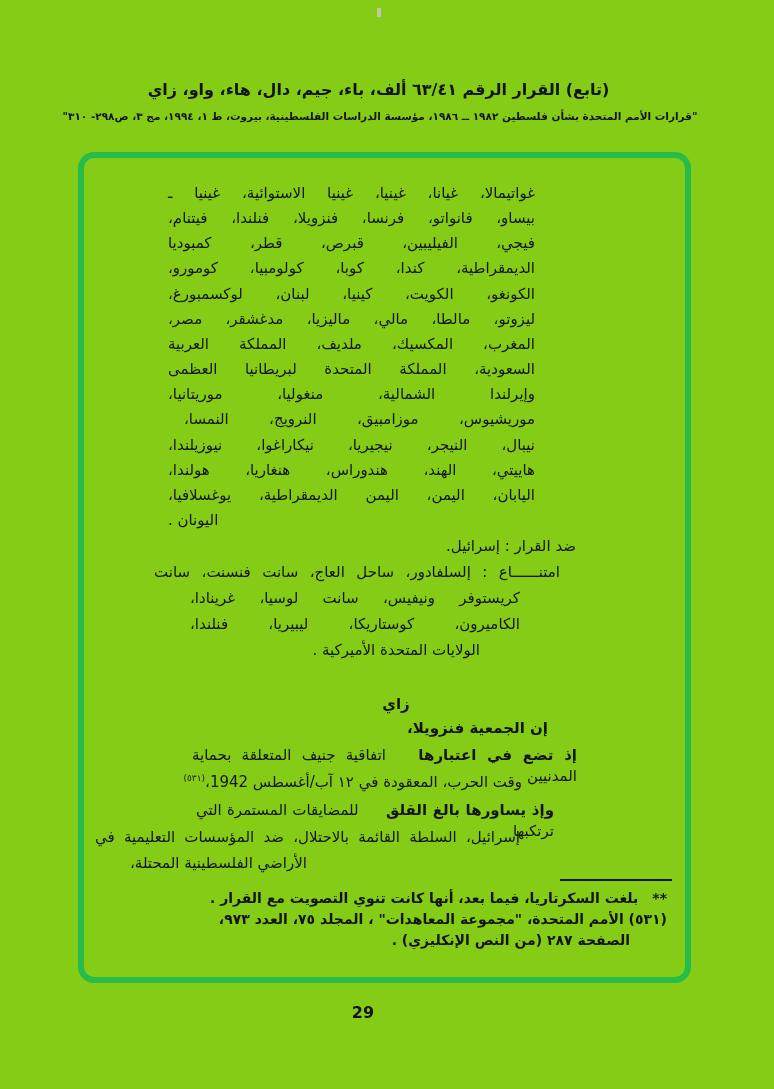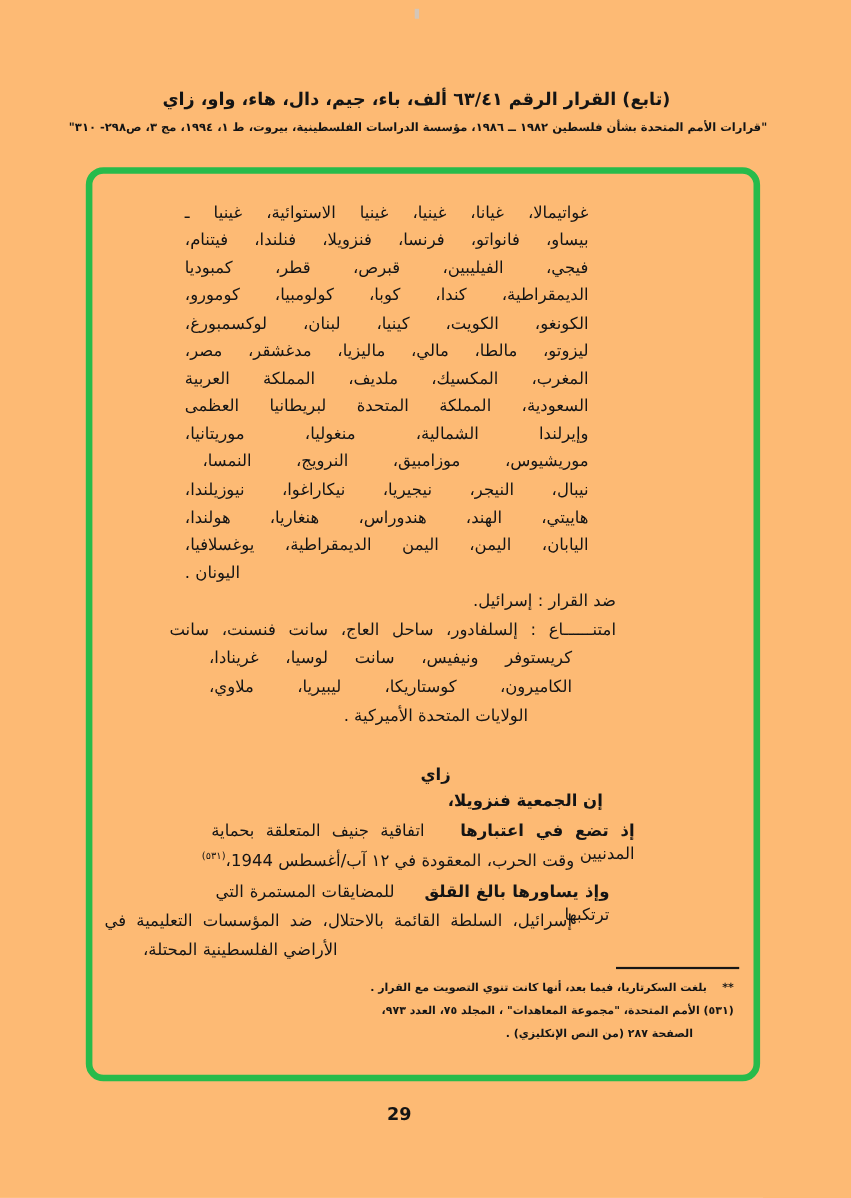--- a/index.html
+++ b/index.html
@@ -1,33 +1,33 @@
 <!DOCTYPE html>
 <html lang="ar"><head>
 <meta charset="utf-8">
 <style>
   html,body{margin:0;padding:0;background:#ffffff;}
   .page{
-    position:relative;width:774px;height:1089px;background:#fdba74;overflow:hidden;
+    position:relative;width:774px;height:1089px;background:#84cc16;overflow:hidden;
     font-family:"DejaVu Sans",sans-serif;color:#141414;
   }
   .abs{position:absolute;direction:rtl;}
   .t-line{font-size:15px;line-height:21px;white-space:nowrap;}
   .just{white-space:normal;text-align:justify;text-align-last:justify;}
   .nat-l{white-space:nowrap;}
   .center{text-align:center;white-space:nowrap;}
   .bold{font-weight:bold;margin-left:22px;}
   .hdr-title{font-size:16px;font-weight:bold;letter-spacing:0px;}
   .hdr-src{font-size:10.5px;font-weight:bold;}
   .green-box{
     position:absolute;left:78px;top:152px;width:601px;height:819px;
     border:6px solid #27bb4b;border-radius:16px;background:transparent;
   }
   .sup{font-size:9px;position:relative;top:-6px;letter-spacing:0px;}
-  .fn{font-size:10px;font-weight:bold;line-height:13px;}
+  .fn{font-size:14px;font-weight:bold;line-height:13px;}
   .fn-sep{position:absolute;height:2px;background:#161616;}
   .pageno{font-size:16px;font-weight:bold;}
   .artifact{position:absolute;left:377px;top:8px;width:4px;height:9px;background:#c9c9c9;opacity:.8;}
 </style>
 </head>
 <body>
 
 <div class="page">
 
   <div class="artifact"></div>
@@ -45,38 +45,38 @@
   <div class="abs t-line just" style="left:168px;right:239px;top:309px;">ليزوتو، مالطا، مالي، ماليزيا، مدغشقر، مصر،</div>
   <div class="abs t-line just" style="left:168px;right:239px;top:334px;">المغرب، المكسيك، ملديف، المملكة العربية</div>
   <div class="abs t-line just" style="left:168px;right:239px;top:359px;">السعودية، المملكة المتحدة لبريطانيا العظمى</div>
   <div class="abs t-line just" style="left:168px;right:239px;top:384px;">وإيرلندا الشمالية، منغوليا، موريتانيا،</div>
   <div class="abs t-line just" style="left:184px;right:239px;top:409px;">موريشيوس، موزامبيق، النرويج، النمسا،</div>
   <div class="abs t-line just" style="left:168px;right:239px;top:435px;">نيبال، النيجر، نيجيريا، نيكاراغوا، نيوزيلندا،</div>
   <div class="abs t-line just" style="left:168px;right:239px;top:460px;">هاييتي، الهند، هندوراس، هنغاريا، هولندا،</div>
   <div class="abs t-line just" style="left:168px;right:239px;top:485px;">اليابان، اليمن، اليمن الديمقراطية، يوغسلافيا،</div>
   <div class="abs t-line nat-l" style="left:168px;top:510px;">اليونان .</div>
 
-  <div class="abs t-line" style="right:214px;top:536px;">ضد القرار : إسرائيل.</div>
+  <div class="abs t-line" style="right:198px;top:536px;">ضد القرار : إسرائيل.</div>
 
   <div class="abs t-line just" style="right:214px;left:154px;top:562px;">امتنــــــاع : إلسلفادور، ساحل العاج، سانت فنسنت، سانت</div>
   <div class="abs t-line just" style="right:254px;left:190px;top:588px;">كريستوفر ونيفيس، سانت لوسيا، غرينادا،</div>
-  <div class="abs t-line just" style="right:254px;left:190px;top:614px;">الكاميرون، كوستاريكا، ليبيريا، ملاوي،</div>
+  <div class="abs t-line just" style="right:254px;left:190px;top:614px;">الكاميرون، كوستاريكا، ليبيريا، فنلندا،</div>
   <div class="abs t-line" style="right:294px;top:640px;">الولايات المتحدة الأميركية .</div>
 
 
   <div class="abs t-line bold center" style="left:78px;top:694px;width:592px;">زاي</div>
 
   <div class="abs t-line bold" style="right:226px;top:718px;">إن الجمعية فنزويلا،</div>
 
   <div class="abs t-line just" style="right:197px;left:192px;top:745px;">
     <span class="bold">إذ تضع في اعتبارها</span>
     <span>اتفاقية جنيف المتعلقة بحماية المدنيين</span>
   </div>
   <div class="abs t-line" style="right:252px;top:772px;">
-    <span>وقت الحرب، المعقودة في ١٢ آب/أغسطس 1944،</span><span class="sup">(٥٣١)</span>
+    <span>وقت الحرب، المعقودة في ١٢ آب/أغسطس 1942،</span><span class="sup">(٥٣١)</span>
   </div>
 
   <div class="abs t-line just" style="right:220px;left:196px;top:800px;">
     <span class="bold">وإذ يساورها بالغ القلق</span>
     <span>للمضايقات المستمرة التي ترتكبها</span>
   </div>
   <div class="abs t-line just" style="right:254px;left:95px;top:827px;">إسرائيل، السلطة القائمة بالاحتلال، ضد المؤسسات التعليمية في</div>
   <div class="abs t-line nat-l" style="left:130px;top:853px;">الأراضي الفلسطينية المحتلة،</div>
 
   <div class="fn-sep" style="right:102px;width:112px;top:879px;"></div>

